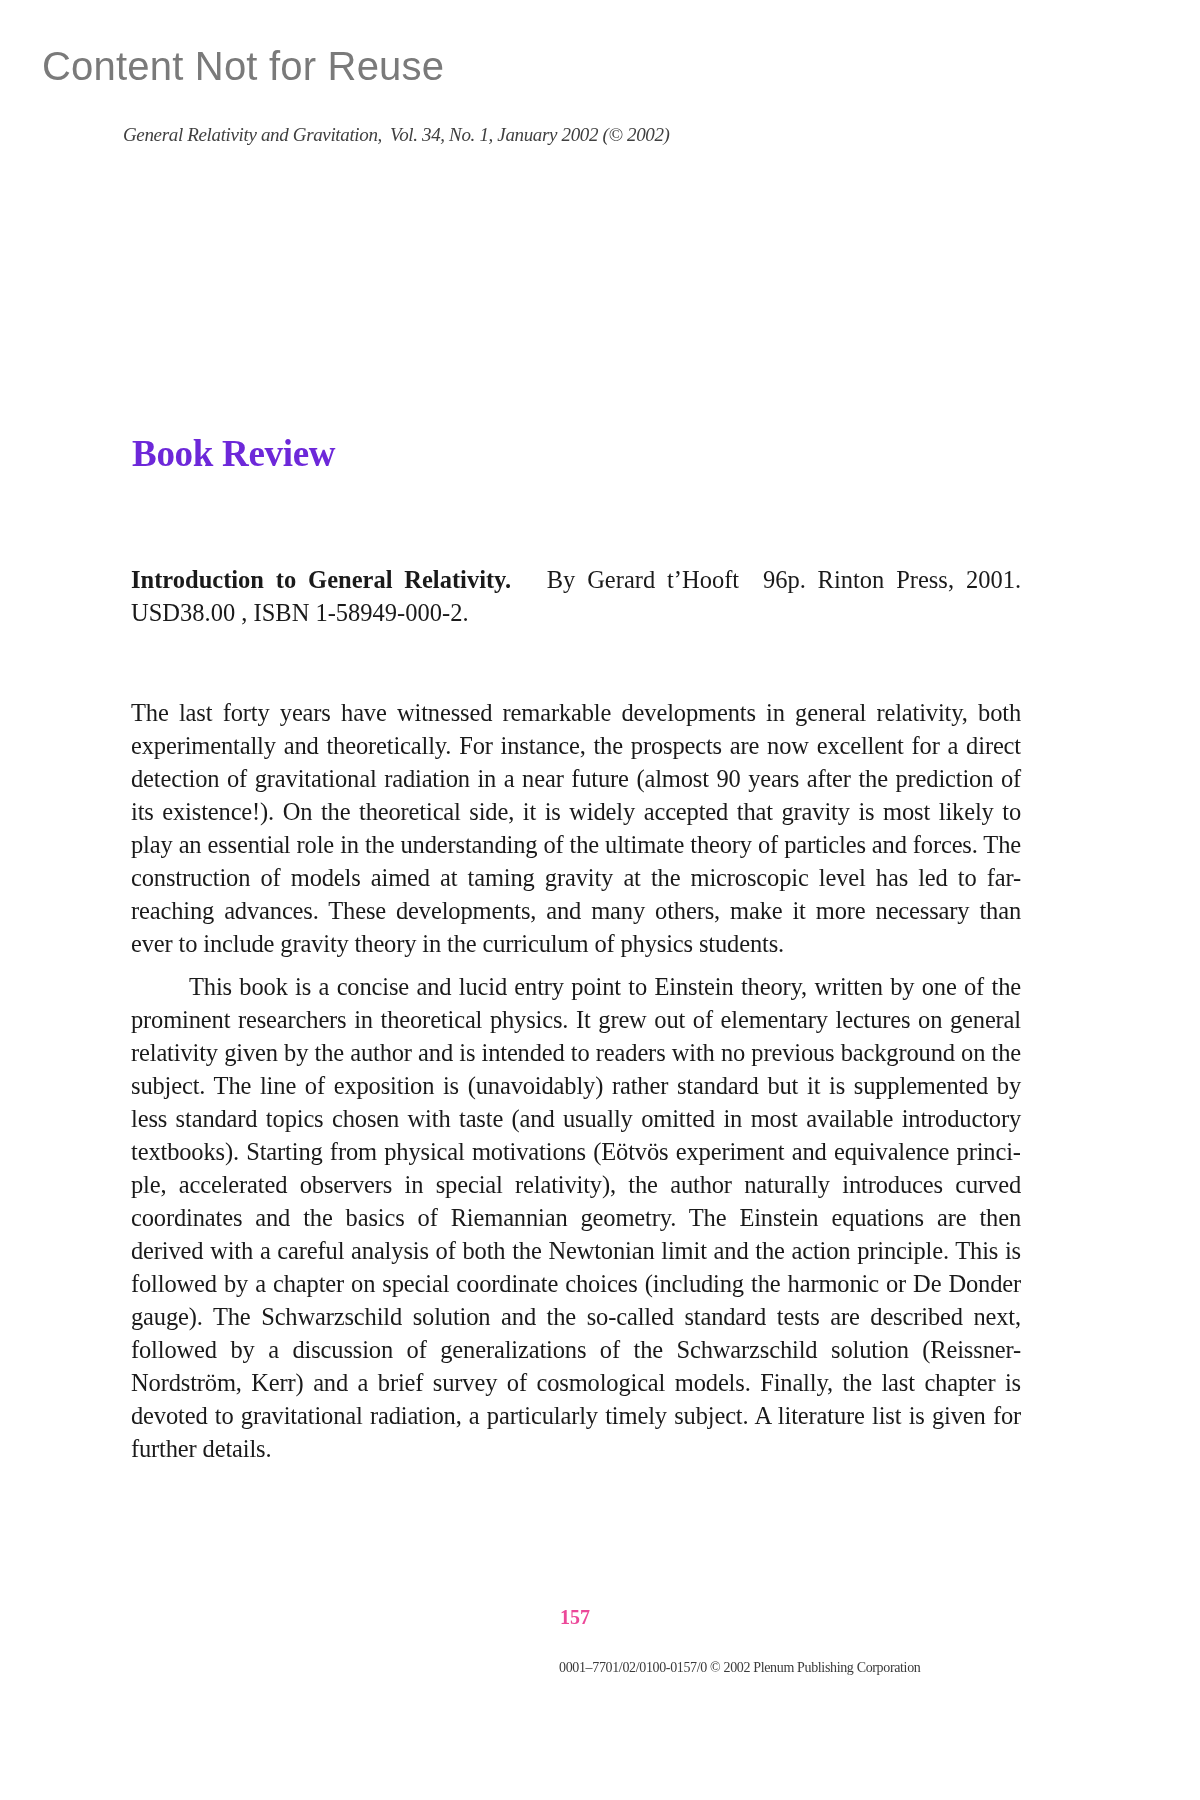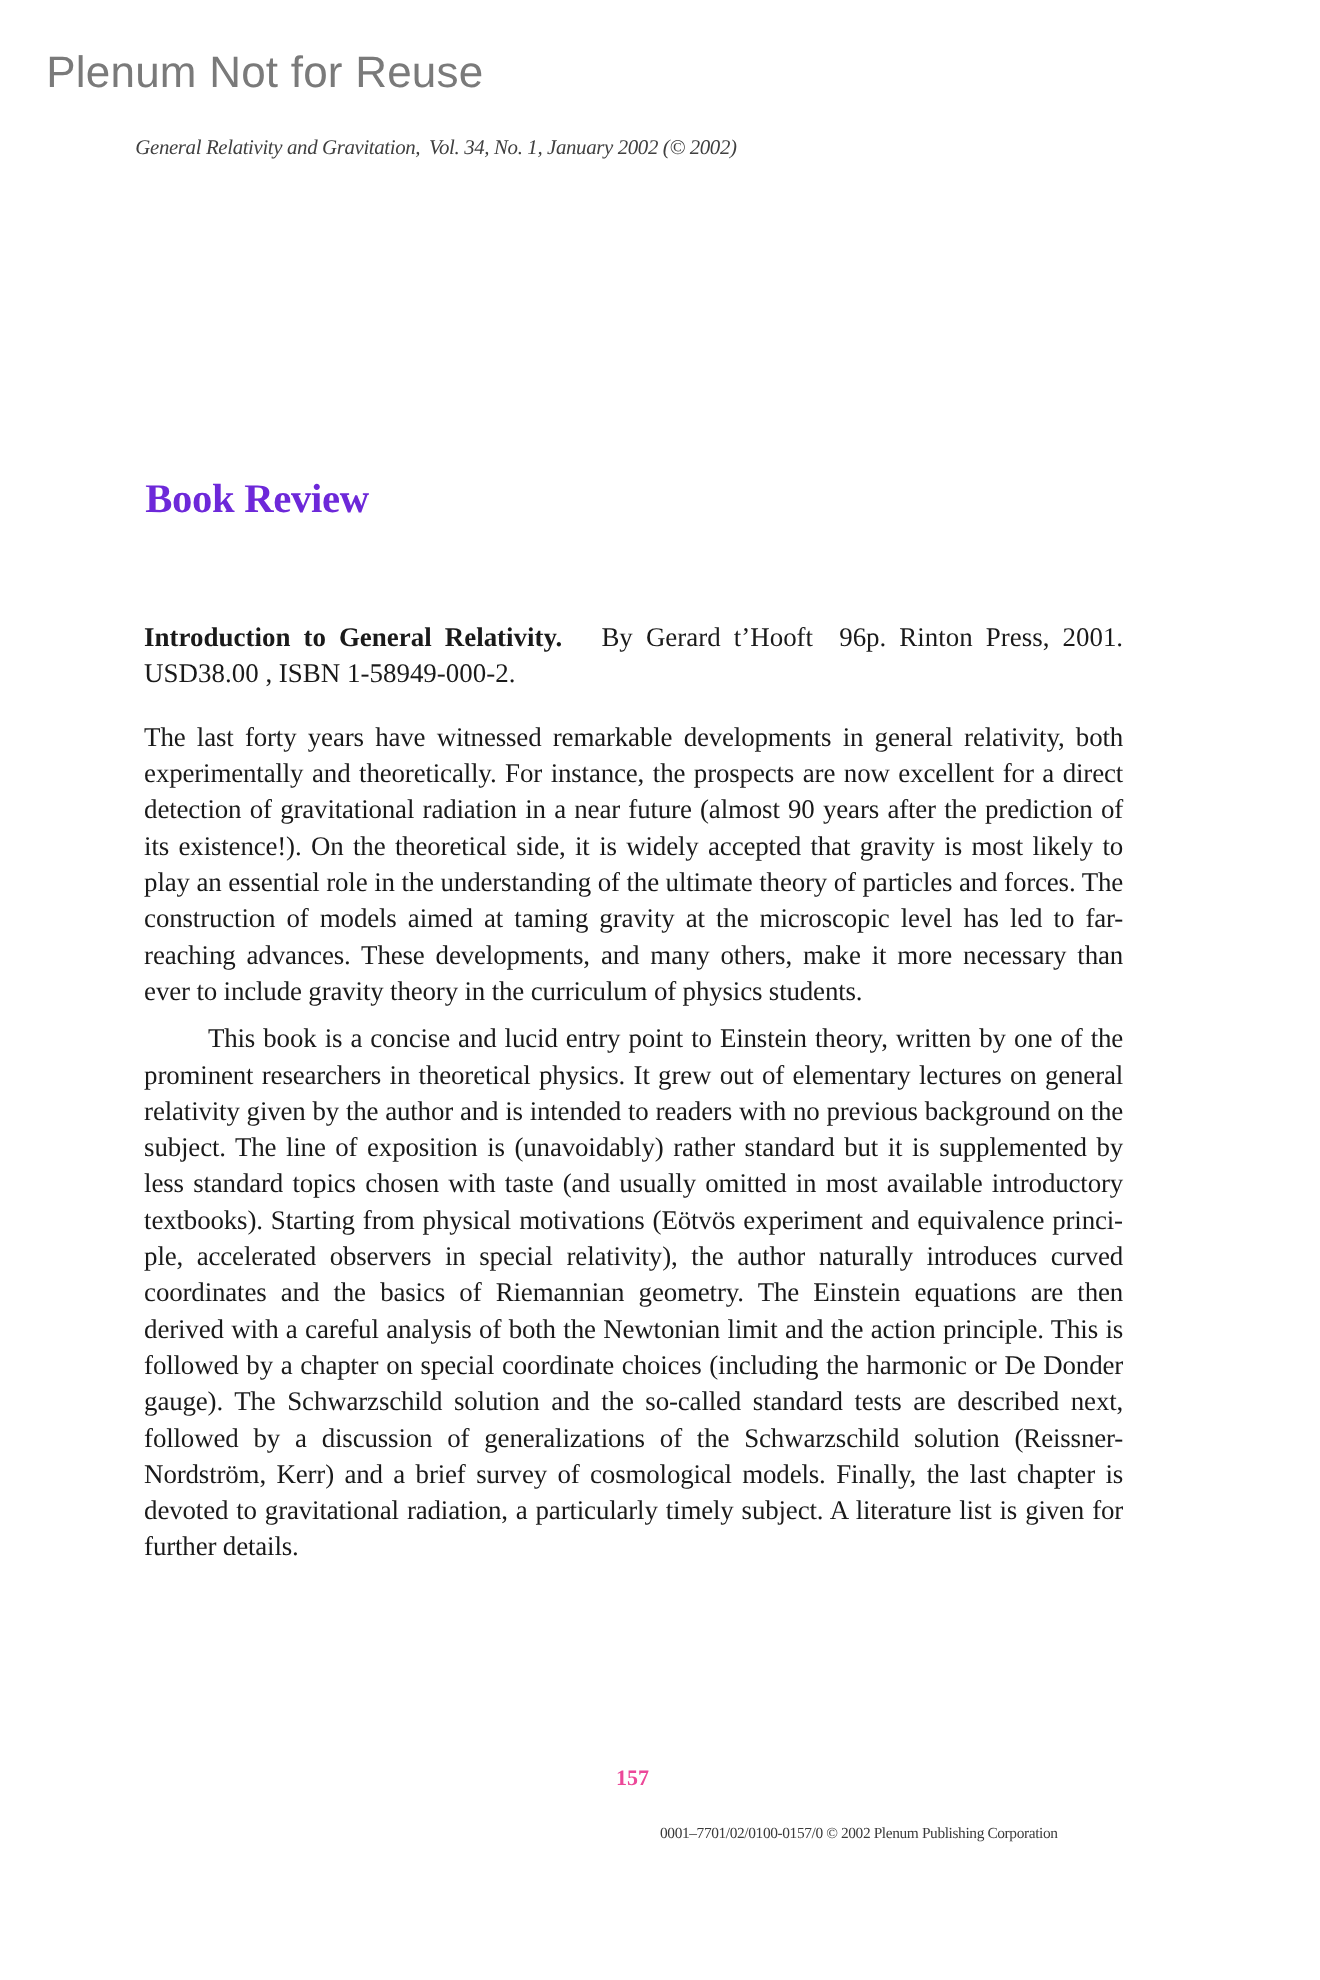--- a/index.html
+++ b/index.html
@@ -59,21 +59,21 @@
       font-size: 24.5px;
       line-height: 33px;
       text-align: justify;
       color: #1a1a1a;
     }
     .citation .book-title { font-weight: bold; }
     .citation .book-author { }
     .body-text {
       position: absolute;
       left: 131px;
-      top: 654px;
+      top: 696px;
       width: 890px;
     }
     .body-text p {
       margin: 0;
       font-size: 24.5px;
       line-height: 33px;
       text-align: justify;
       hyphens: manual;
       color: #1a1a1a;
       letter-spacing: -0.15px;
@@ -90,27 +90,26 @@
     }
     .footer-line {
       position: absolute;
       left: 559px;
       top: 1659px;
       font-size: 14px;
       line-height: 18px;
       color: #3a3a3a;
       white-space: nowrap;
       letter-spacing: -0.35px;
-      margin-left: 41px;
     }
   </style>
 </head>
 <body>
 
-<div class="watermark">Plenum Not for Reuse</div>
+<div class="watermark">Content Not for Reuse</div>
 
 <div class="running-head">
   <span>General Relativity and Gravitation,</span><span class="sep"></span><span>Vol. 34, No. 1, January 2002 (© 2002)</span>
 </div>
 
 <h1 class="section-title">Book Review</h1>
 
 <p class="citation">
   <span class="book-title">Introduction to General Relativity.</span>&nbsp;&nbsp;
   <span class="book-author">By Gerard t’Hooft</span>&nbsp;

